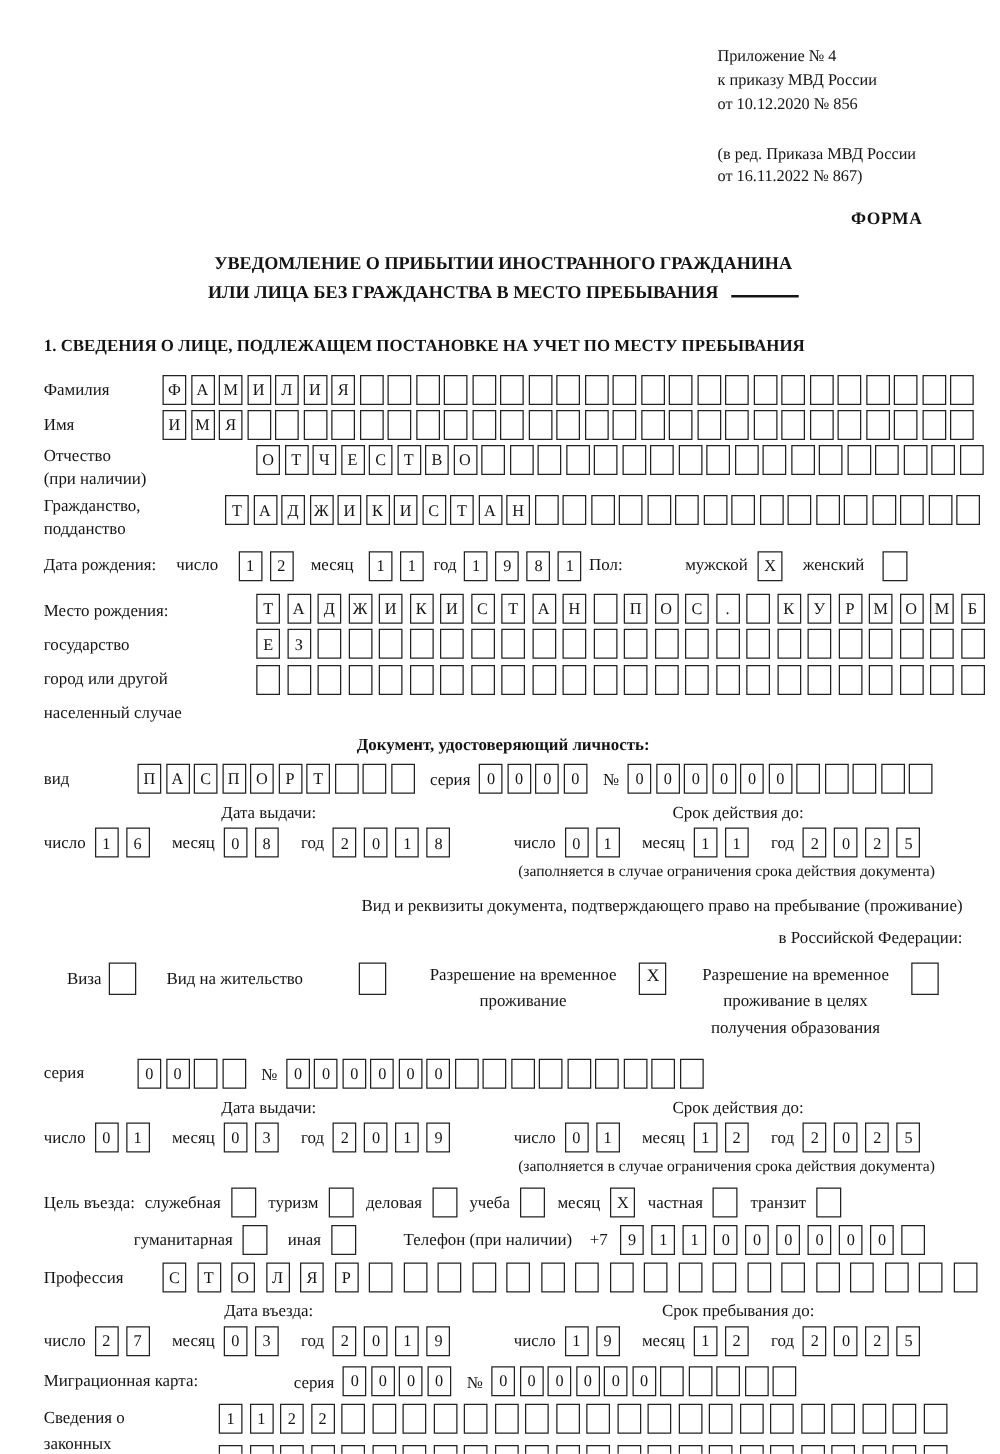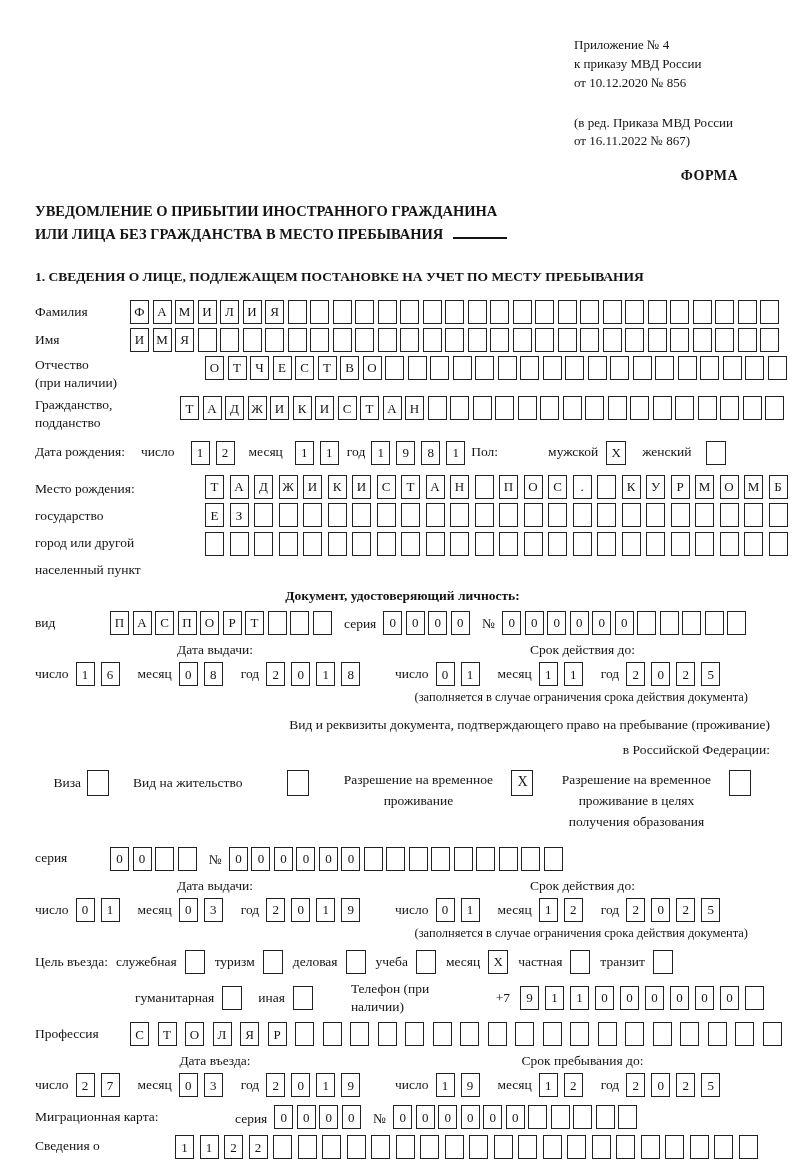--- a/index.html
+++ b/index.html
@@ -8,21 +8,21 @@
     background:#ffffff;color:#141414;
     font-family:"Liberation Serif","DejaVu Serif",serif;
     font-size:13.5px;line-height:1.35;
     padding:36px 30px 0 35px;
   }
   
   .hdr{margin-left:auto;width:196px;font-size:13px;line-height:1.45;}
   .hdr .gap{margin-top:21px;}
   .forma{font-weight:bold;text-align:right;padding-right:32px;margin-top:16px;font-size:14px;letter-spacing:.5px;}
   
-  .title{font-weight:bold;text-align:left;font-size:14.5px;line-height:1.6;margin-top:14px;}
+  .title{font-weight:bold;text-align:center;font-size:14.5px;line-height:1.6;margin-top:14px;}
   .uline{display:inline-block;width:54px;border-bottom:2px solid #141414;margin-left:10px;}
   .sec1{font-weight:bold;font-size:13.5px;margin-top:22px;margin-bottom:13px;}
   
   .frow{display:flex;align-items:flex-start;margin-bottom:4px;}
   .frow.vc{align-items:center;}
   .lbl{flex:none;}
   .w75{width:75px;}  .w95{width:95px;font-family:Liberation Serif, serif;}  .w140{width:140px;}
   .w145{width:145px;} .w170{width:170px;}
   .mlbl{flex:none;padding:3px 7px 0 9px;}
   
@@ -36,42 +36,42 @@
   .boxes.wide .box{margin-right:5.5px;}
   .boxes.wide2 .box{margin-right:8.5px;}
   .boxes.dgap .box{margin-right:6px;}
   
   .cb{
     flex:none;box-sizing:border-box;width:22px;height:26px;border:1.6px solid #222;
     display:inline-flex;align-items:center;justify-content:center;font-size:14px;background:#fff;
   }
   .cbs{width:20px;height:24px;font-size:13px;}
   
-  .twocol{display:flex;margin-top:6px;}
+  .twocol{display:flex;margin-top:6px;gap:16px;}
   .col-l{width:360px;flex:none;}
   .col-r{flex:1;}
   .dhead{text-align:center;margin-bottom:3px;}
   .dgrp{display:flex;align-items:center;}
   .dgrp .t{flex:none;padding-right:7px;}
   .dgrp .t2{flex:none;padding:0 7px 0 12px;}
   .note{font-size:12.5px;text-align:right;padding-right:22px;margin-top:3px;}
   .center-b{font-weight:bold;text-align:center;font-size:13.5px;margin:4px 0 6px 0;}
   
   .introline{margin:8px 0 2px 0;line-height:1.7;text-align:right;}
   .optrow{display:flex;align-items:flex-start;margin:8px 0 10px 0;justify-content:center;}
   .opt-inline{display:flex;align-items:center;}
   .opt-inline .cb{margin-left:10px;}
   .opt-block{display:flex;align-items:flex-start;}
   .optlabel{width:162px;text-align:center;line-height:1.55;flex:none;}
   .opt-block .cb{margin-left:12px;}
   
   .purpose{display:flex;align-items:center;margin-bottom:6px;}
   .purpose .pl{padding-right:8px;}
   .purpose .cbs{margin-right:10px;}
-  .purpose2{margin-left:100px;}
+  .purpose2{margin-left:72px;}
   .phone-part{display:flex;align-items:center;margin-left:28px;}
   .phone-part .pp{padding:0 14px 0 0;}
   .phone-part .pfx{padding-right:10px;}
   
   .ml-lines{line-height:27px;}
   .ml-lines2{line-height:21.5px;}
   .rows .boxes{display:flex;margin-bottom:4.5px;}
   .rows.spread .boxes{margin-bottom:9px;}
 </style>
 </head>
@@ -260,21 +260,21 @@
     <span class="cb cbs">X</span>
     <span style="padding:0 14px 0 16px;">женский</span>
     <span class="cb cbs"></span>
   </div>
 
   <div class="frow">
     <span class="lbl w170 ml-lines">
       <span>Место рождения:</span><br>
       <span>государство</span><br>
       <span>город или другой</span><br>
-      <span>населенный пункт</span>
+      <span>населенный случае</span>
     </span>
     <span class="rows">
       <span class="boxes wide">
           <span class="box">Т</span>
           <span class="box">А</span>
           <span class="box">Д</span>
           <span class="box">Ж</span>
           <span class="box">И</span>
           <span class="box">К</span>
           <span class="box">И</span>

